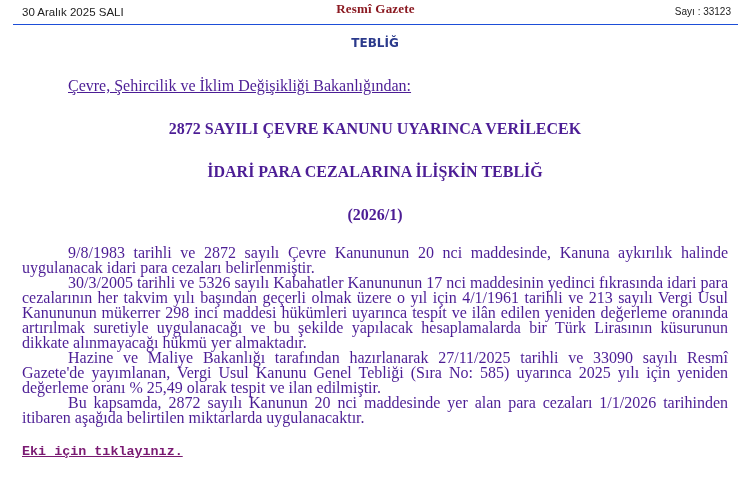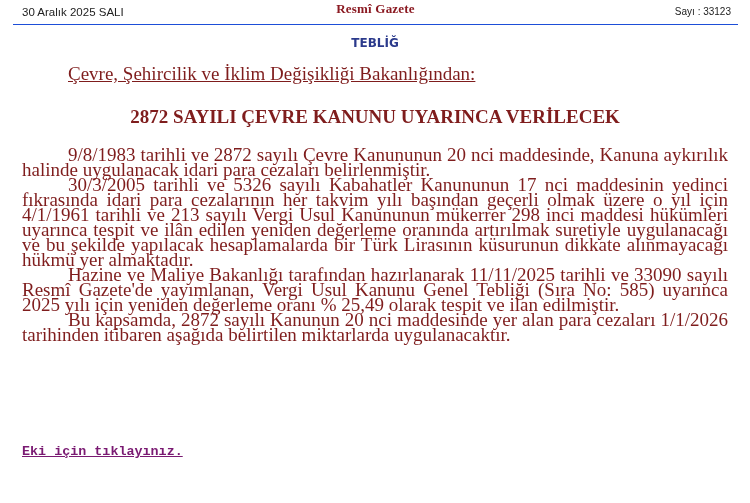--- a/index.html
+++ b/index.html
@@ -56,26 +56,26 @@
       top: 36px;
       text-align: center;
       font-family: "DejaVu Sans", sans-serif;
       font-weight: bold;
       font-size: 12px;
       color: #2b3a8c;
     }
     .doc {
       position: absolute;
       left: 22px;
-      top: 66px;
+      top: 78px;
       width: 706px;
       font-family: "Liberation Serif", serif;
-      font-size: 19px;
+      font-size: 16px;
       line-height: 15px;
-      color: #7f1d1d;
+      color: #4c1d95;
     }
     .issuer {
       margin-left: 46px;
       text-decoration: underline;
       display: block;
     }
     .doc-title {
       text-align: center;
       font-weight: bold;
       display: block;
@@ -113,20 +113,22 @@
   <div class="header-title">Resmî Gazete</div>
   <span class="header-issue">Sayı : 33123</span>
 </div>
 
 <div class="section-label">TEBLİĞ</div>
 
 <div class="doc">
   <span class="issuer">Çevre, Şehircilik ve İklim Değişikliği Bakanlığından:</span>
   <div class="doc-title-block">
     <span class="doc-title">2872 SAYILI ÇEVRE KANUNU UYARINCA VERİLECEK</span>
+    <span class="doc-title">İDARİ PARA CEZALARINA İLİŞKİN TEBLİĞ</span>
+    <span class="doc-title">(2026/1)</span>
   </div>
   <p class="para">9/8/1983 tarihli ve 2872 sayılı Çevre Kanununun 20 nci maddesinde, Kanuna aykırılık halinde uygulanacak idari para cezaları belirlenmiştir.</p>
   <p class="para">30/3/2005 tarihli ve 5326 sayılı Kabahatler Kanununun 17 nci maddesinin yedinci fıkrasında idari para cezalarının her takvim yılı başından geçerli olmak üzere o yıl için 4/1/1961 tarihli ve 213 sayılı Vergi Usul Kanununun mükerrer 298 inci maddesi hükümleri uyarınca tespit ve ilân edilen yeniden değerleme oranında artırılmak suretiyle uygulanacağı ve bu şekilde yapılacak hesaplamalarda bir Türk Lirasının küsurunun dikkate alınmayacağı hükmü yer almaktadır.</p>
-  <p class="para">Hazine ve Maliye Bakanlığı tarafından hazırlanarak 11/11/2025 tarihli ve 33090 sayılı Resmî Gazete'de yayımlanan, Vergi Usul Kanunu Genel Tebliği (Sıra No: 585) uyarınca 2025 yılı için yeniden değerleme oranı % 25,49 olarak tespit ve ilan edilmiştir.</p>
+  <p class="para">Hazine ve Maliye Bakanlığı tarafından hazırlanarak 27/11/2025 tarihli ve 33090 sayılı Resmî Gazete'de yayımlanan, Vergi Usul Kanunu Genel Tebliği (Sıra No: 585) uyarınca 2025 yılı için yeniden değerleme oranı % 25,49 olarak tespit ve ilan edilmiştir.</p>
   <p class="para">Bu kapsamda, 2872 sayılı Kanunun 20 nci maddesinde yer alan para cezaları 1/1/2026 tarihinden itibaren aşağıda belirtilen miktarlarda uygulanacaktır.</p>
 </div>
 
 <a class="annex-link">Eki için tıklayınız.</a>
 
 </body></html>

